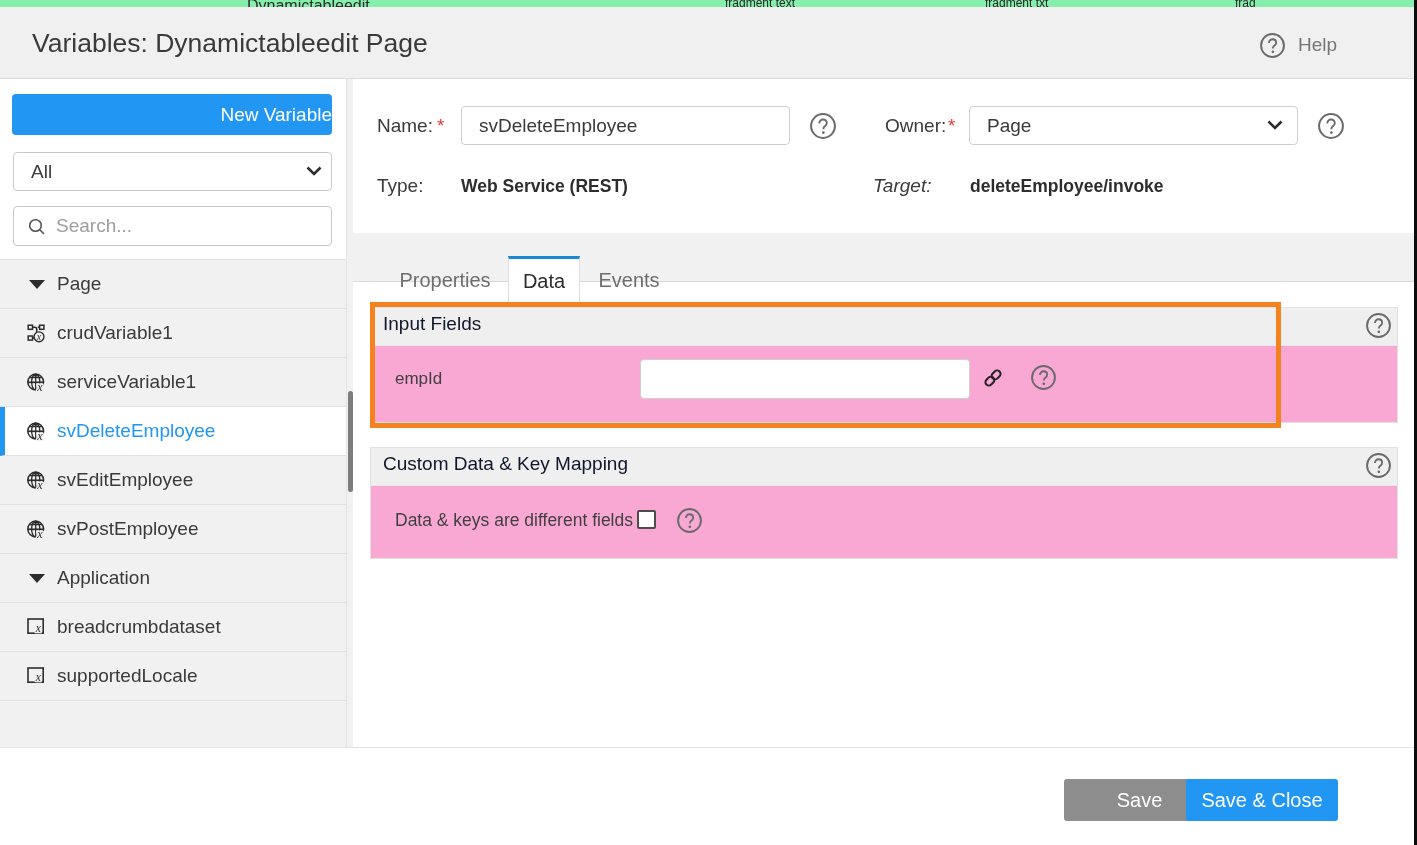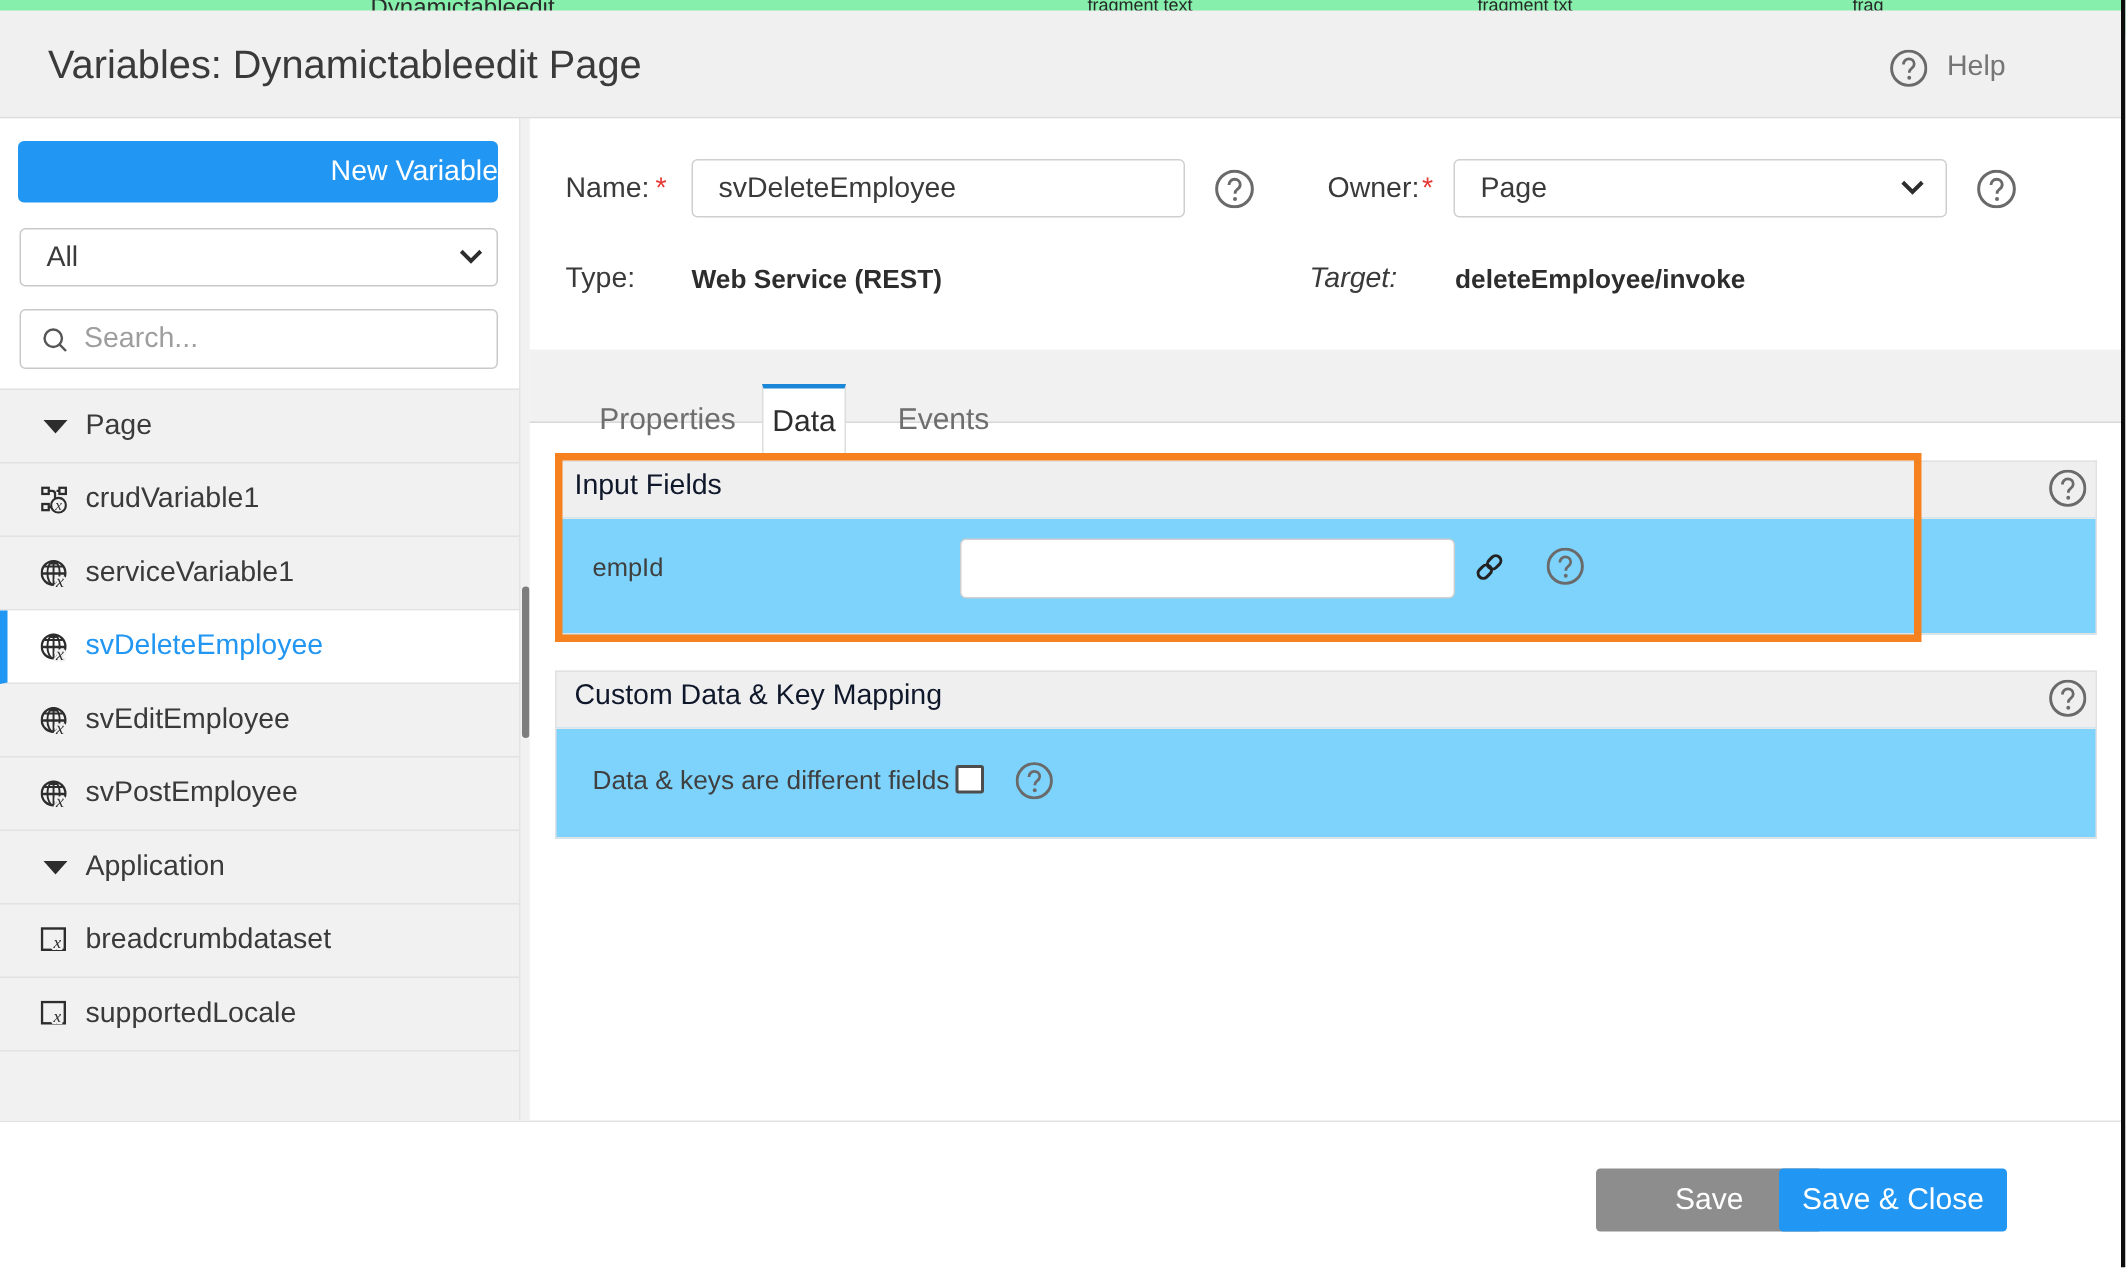--- a/index.html
+++ b/index.html
@@ -45,26 +45,26 @@
 #ownerSel { left:616px; top:27px; width:329px; height:39px; line-height:37px; padding-left:17px; }
 #q2 { left:965px; top:34px; width:26px; height:26px; }
 #typeLbl { left:24px; top:96px; }
 #typeVal { left:108px; top:97px; font-weight:bold; font-size:17.5px; color:#2d2d2d; }
 #targetLbl { left:520px; top:96px;font-style:italic; }
 #targetVal { left:617px; top:97px; font-weight:bold; font-size:17.5px; color:#2d2d2d; }
 
 #tabstrip { left:0px; top:154px; width:1061px; height:49px; background:#f1f1f2; border-bottom:1px solid #d8d8d8; }
 .tab { position:absolute; top:0; height:49px; font-size:20px; color:#6e6e6e; text-align:center;margin-top:23px; }
 #tabProps { left:22px; width:140px; line-height:49px; }
-#tabData { left:155px; width:56px; background:#fff; border-left:1px solid #ddd; border-right:1px solid #ddd; border-top:3px solid #1c87d8; color:#2d2d2d; line-height:44px; height:50px; }
+#tabData { left:155px; width:72px; background:#fff; border-left:1px solid #ddd; border-right:1px solid #ddd; border-top:3px solid #1c87d8; color:#2d2d2d; line-height:44px; height:50px; }
 #tabEvents { left:227px; width:98px; line-height:49px; }
 
 .section { position:absolute; left:17px; width:1028px; }
 .sechead { position:relative; height:38px; background:#efefef; border:1px solid #e2e2e2; border-bottom:none; font-size:19px; color:#0f172a; line-height:31px; padding-left:12px; }
-.secbody { position:relative; background:#7dd3fc; border:1px solid #e2e2e2; border-top:1px solid #e7e7e7; }
+.secbody { position:relative; background:#f9a8d4; border:1px solid #e2e2e2; border-top:1px solid #e7e7e7; }
 .sechelp { position:absolute; right:6px; top:5px; width:25px; height:25px; }
 #sec1 { top:228px; }
 #sec1 .secbody { height:78px; }
 #empidLbl { position:absolute; left:24px; top:23px; font-size:17px; color:#3f3f3f; }
 #empidInput { left:269px; top:13px; width:330px; height:40px; }
 #linkicon { position:absolute; left:612px; top:22px; }
 #q3 { position:absolute; left:660px; top:19px; width:25px; height:25px; }
 #orange { left:370px; top:302px; width:911px; height:126px; border:5px solid #f5811f; z-index:20; }
 #sec2 { top:368px; }
 #sec2 .secbody { height:74px; }

